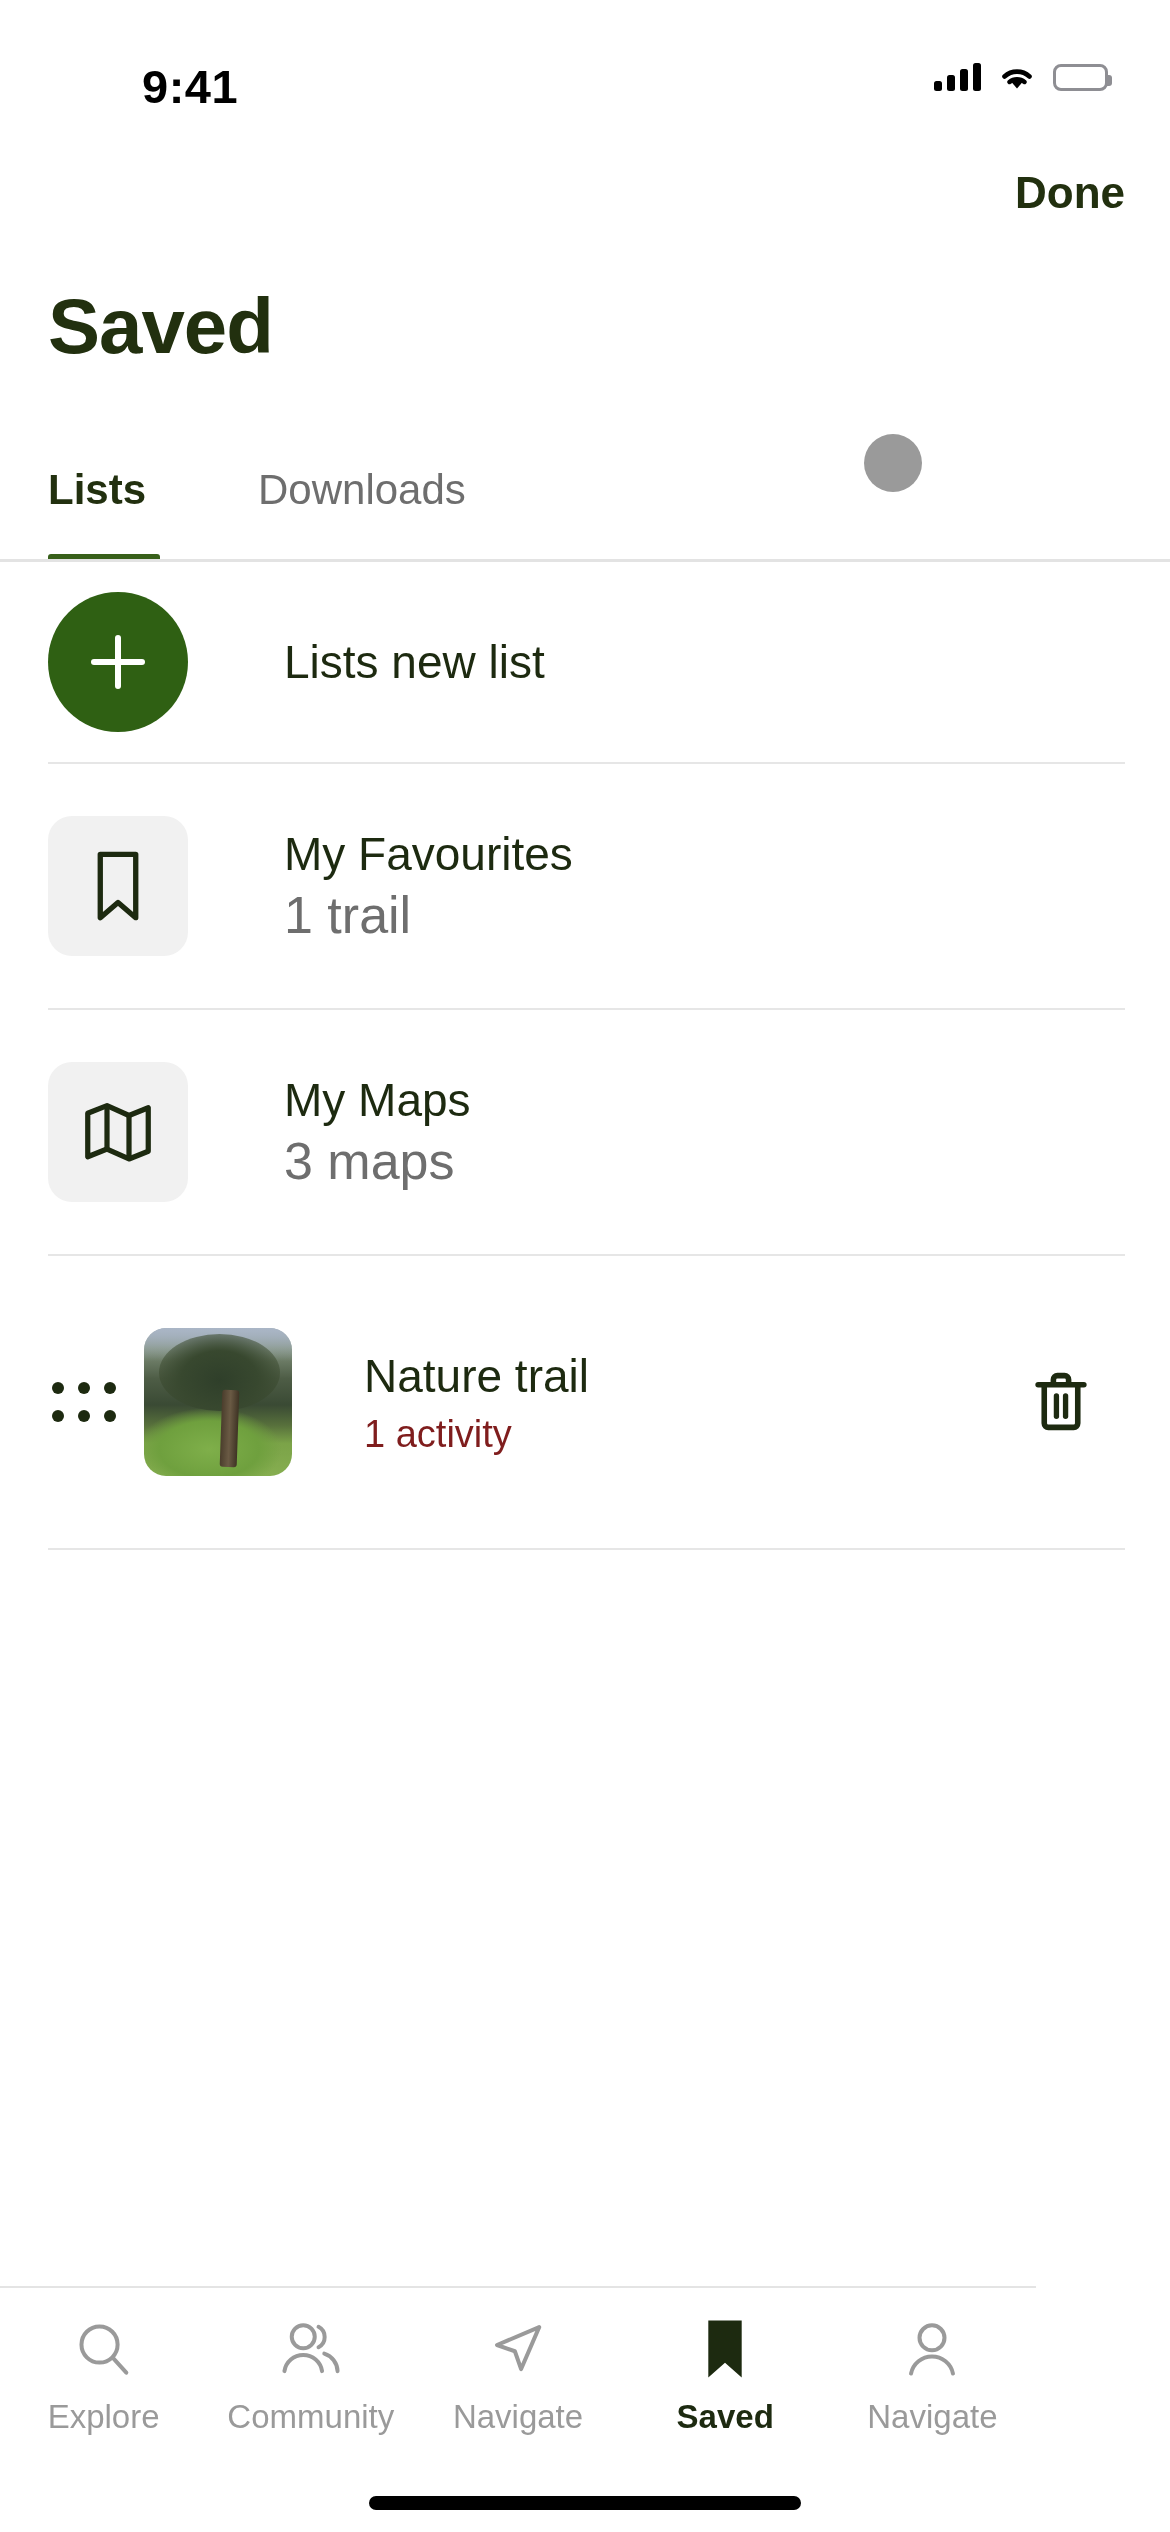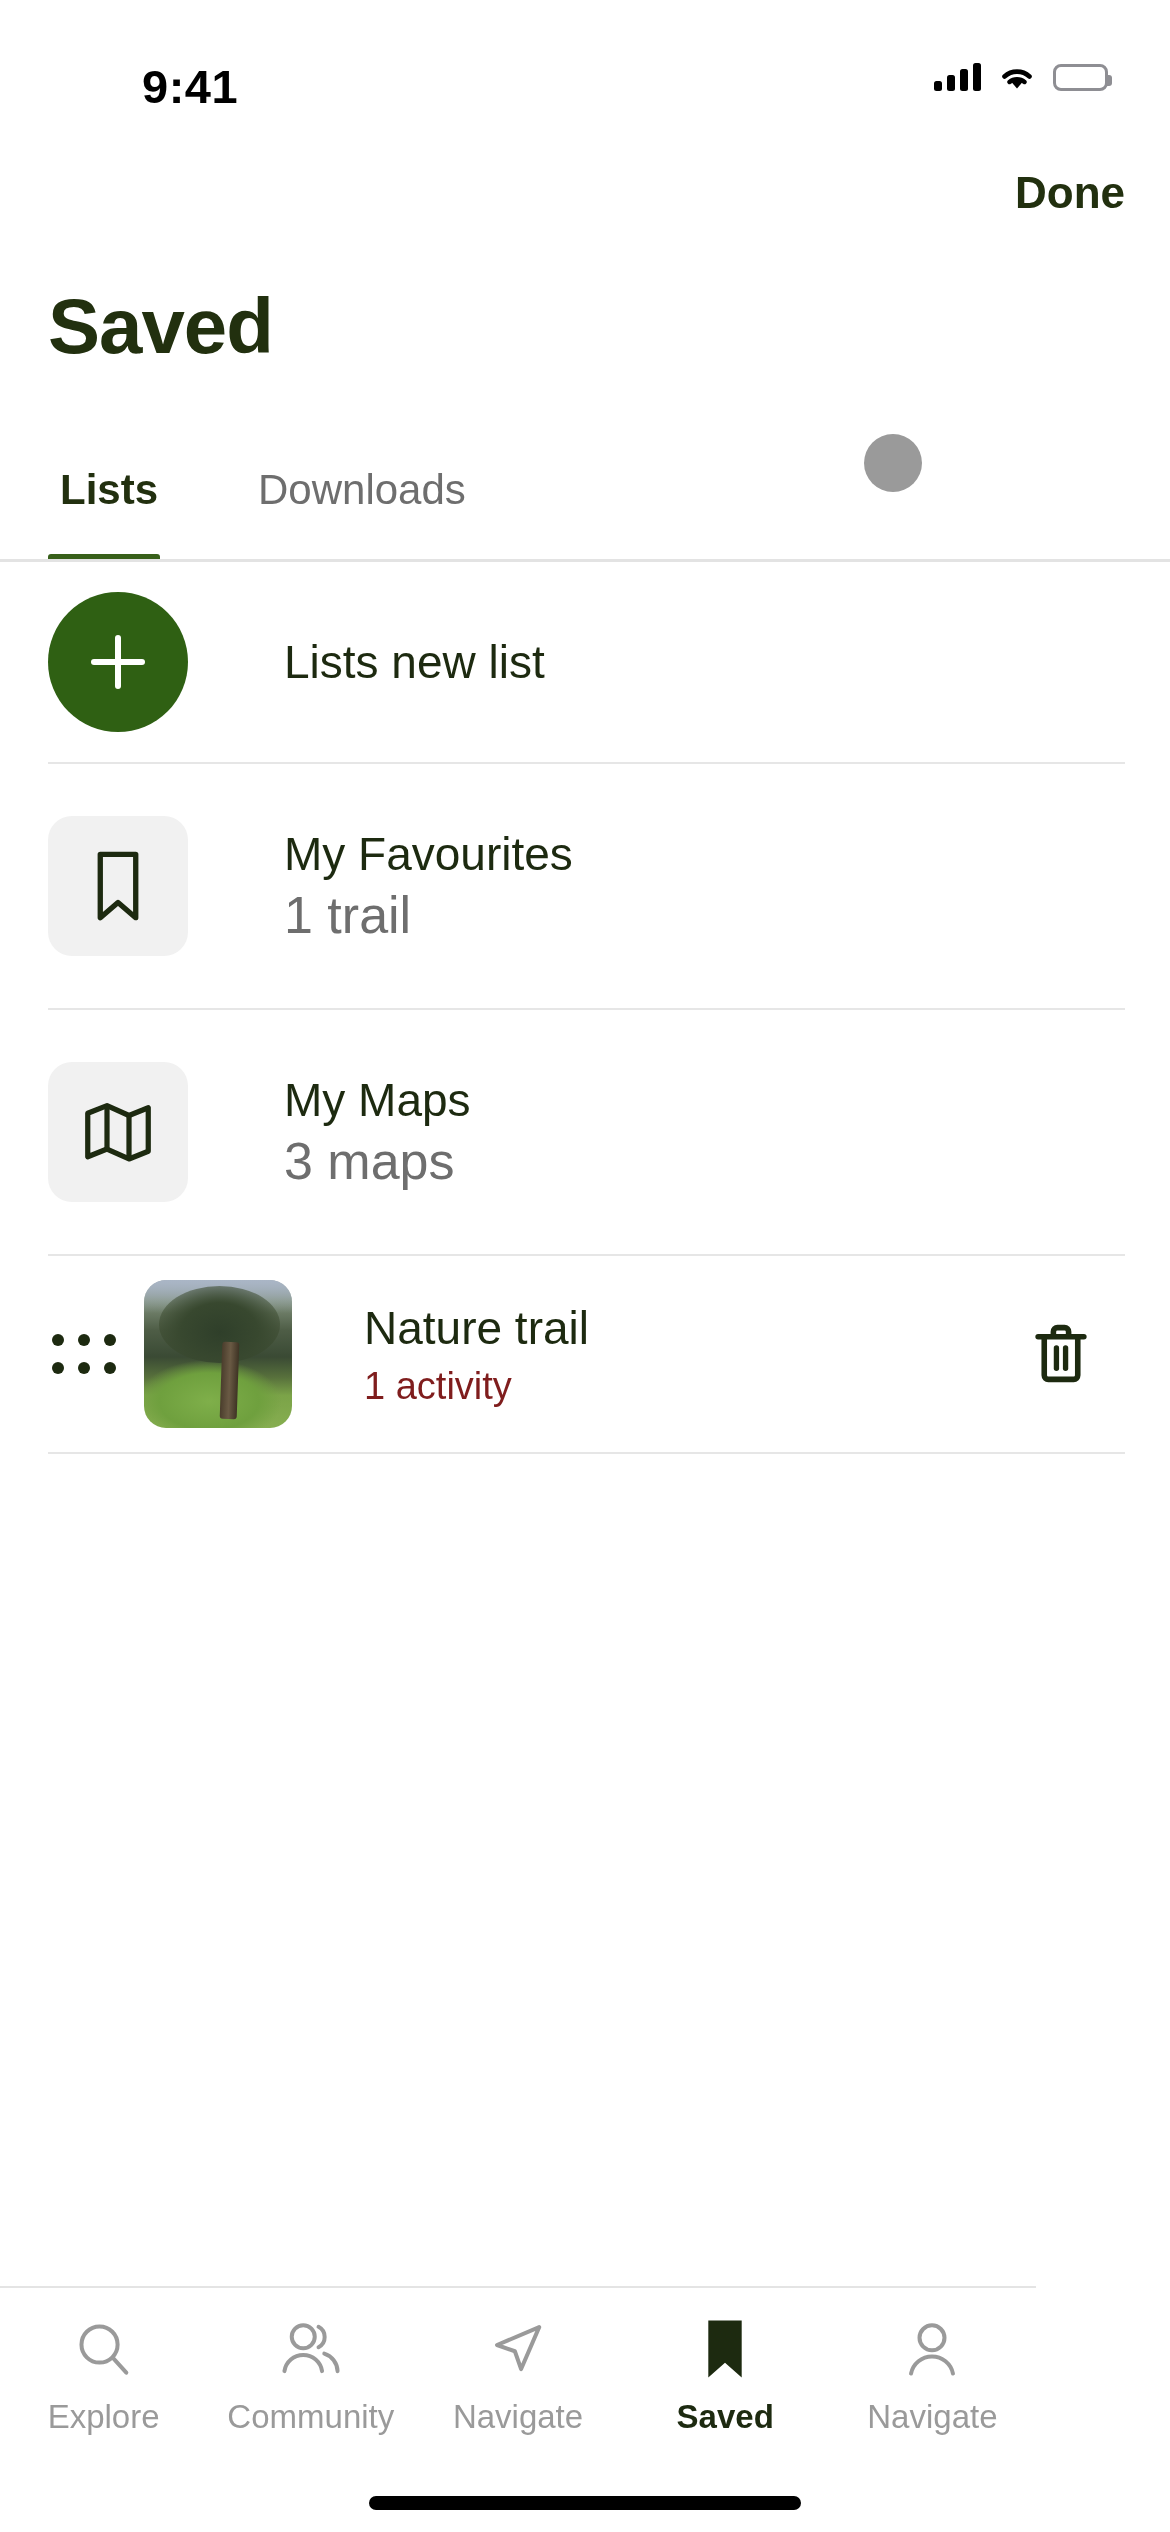--- a/index.html
+++ b/index.html
@@ -58,21 +58,21 @@
   }
   .tabbar .line {
     position:absolute; left:0; bottom:0; width:1170px; height:3px; background:#e3e3e3;
   }
   .tab {
     position:absolute; top:16px; font-size:42px; color:#6e6e6e; font-weight:400;
     background:none; border:none; cursor:pointer;
     font-family:"Liberation Sans", sans-serif; padding:0;
   }
   .tab.active { color:#22300f; font-weight:700; }
-  .tab.t0 { left:60px; }
+  .tab.t0 { left:48px; }
   .tab.t1 { left:258px; }
   .tab-underline {
     position:absolute; left:48px; bottom:0; width:112px; height:8px;
     background:#38601a; border-radius:3px;
   }
   .tab-dot {
     position:absolute; left:864px; top:434px;
     width:58px; height:58px; border-radius:50%; background:#9a9a9a;
     border:none; cursor:pointer; padding:0;
   }
@@ -105,21 +105,21 @@
   .row-icon { height:244px; }
   .icon-box {
     width:140px; height:140px; border-radius:24px; background:#f1f1f1;
     display:flex; align-items:center; justify-content:center; flex:0 0 auto;
   }
   .row-icon .texts { margin-left:96px; display:flex; flex-direction:column; gap:10px; }
   .row-icon .title { font-size:46px; color:#1d2a10; font-weight:400; line-height:1.05; }
   .row-icon .sub   { font-size:52px; color:#6e6e6e; font-weight:400; line-height:1.05; }
 
   
-  .row-trail { height:196px; padding-left:48px; }
+  .row-trail { height:292px; padding-left:48px; }
   .drag-handle {
     width:72px; height:90px; display:grid; grid-template-columns:repeat(3,12px);
     grid-template-rows:repeat(2,12px); gap:16px 14px; align-content:center;
     justify-content:center; flex:0 0 auto; cursor:grab;
   }
   .drag-handle span { width:12px; height:12px; border-radius:50%; background:#1d2a10; }
   .thumb {
     width:148px; height:148px; border-radius:22px; margin-left:24px; flex:0 0 auto;
     overflow:hidden; position:relative;
     background:

